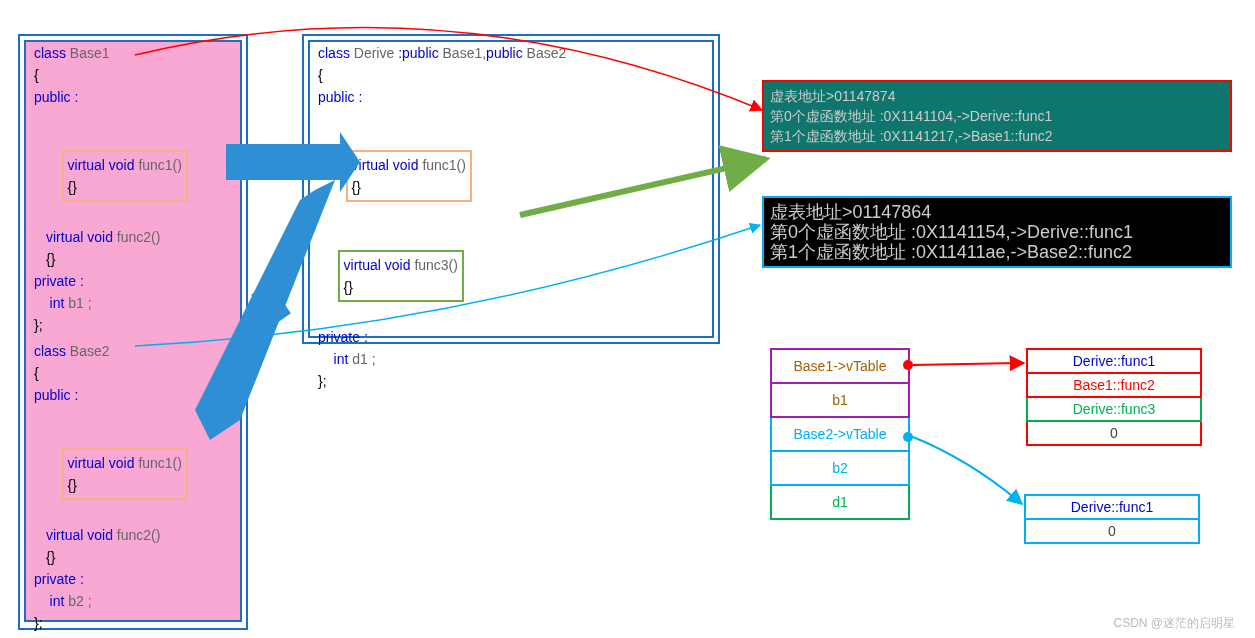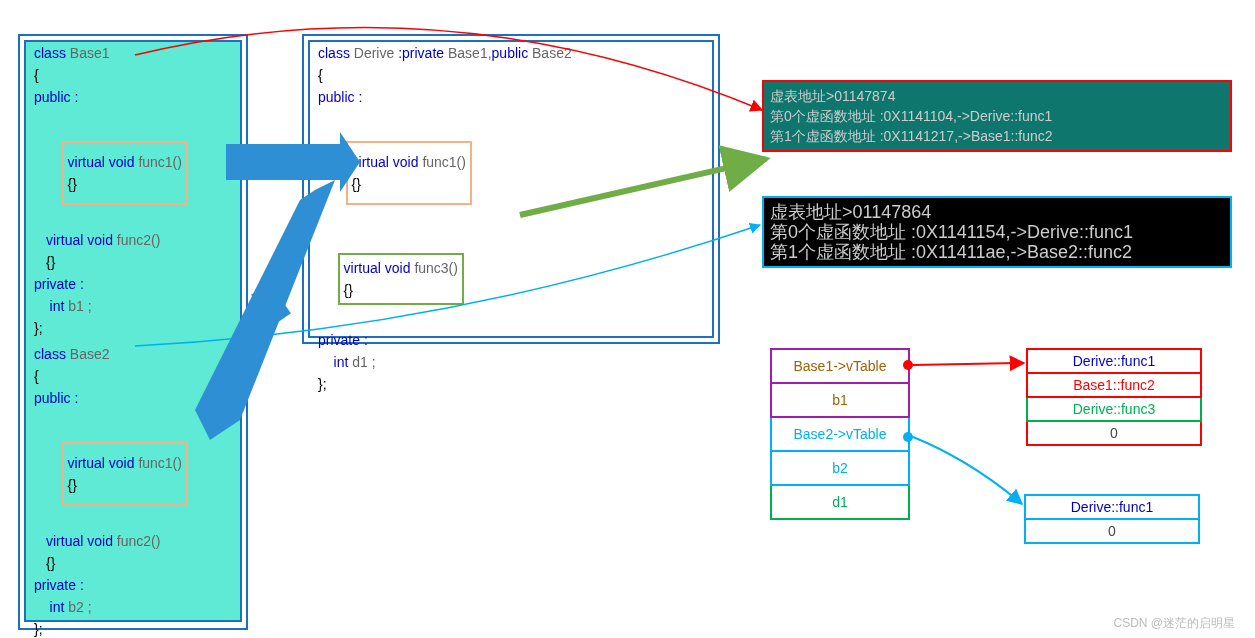--- a/index.html
+++ b/index.html
@@ -2,26 +2,26 @@
 <html><head>
 <meta charset="utf-8">
 <style>
 *{box-sizing:border-box;margin:0;padding:0;font-family:"Microsoft YaHei",Arial,sans-serif}
 body{background:#fff;width:1255px;height:638px;position:relative}
 .kw{color:#0000cc}
 .name{color:#666}
 .line{white-space:pre;font-size:14px;line-height:22px;padding-left:8px}
 
 .base-outer{position:absolute;left:18px;top:34px;width:230px;height:596px;border:2px solid #1e6fbf}
-.base-inner{position:absolute;left:24px;top:40px;width:218px;height:582px;border:2px solid #1e6fbf;background:#5eead4}
+.base-inner{position:absolute;left:24px;top:40px;width:218px;height:582px;border:2px solid #1e6fbf;background:#f9a8d4}
 
 .derive-outer{position:absolute;left:302px;top:34px;width:418px;height:310px;border:2px solid #1e6fbf}
 .derive-inner{position:absolute;left:308px;top:40px;width:406px;height:298px;border:2px solid #1e6fbf;background:#fff}
 
-.hl-box{border:2px solid #f4b183;padding:8px 4px;display:inline-block;margin:11px 0 2px 0}
+.hl-box{border:2px solid #f4b183;padding:2px 4px;display:inline-block;margin:20px 0 2px 0}
 .hl-green{border:2px solid #70ad47;padding:2px 4px;display:inline-block;margin:2px 0 2px 0}
 
 .term1{position:absolute;left:762px;top:80px;width:470px;border:2px solid red;background:#0f766e;color:#ccc;font-family:Consolas,monospace;font-size:14px;line-height:20px;padding:4px 6px}
 .term1 .row-green{border:1px solid #70ad47;color:#ccc;padding:0 2px}
 .term2{position:absolute;left:762px;top:196px;width:470px;border:2px solid #00b0f0;background:#000;color:#ccc;font-family:Consolas,monospace;font-size:18px;line-height:20px;padding:4px 6px}
 
 .mem-tbl{position:absolute;left:770px;top:348px;border-collapse:collapse;font-family:Consolas,monospace;font-size:14px}
 .mem-tbl td{width:138px;height:34px;text-align:center}
 .c-red{border:2px solid #a21caf;color:#a16207}
 .c-blue{border:2px solid #00b0f0;color:#00b0f0}
@@ -70,21 +70,21 @@
   </div>
   <div class="line" style="padding-left:20px"><span class="kw">virtual void </span><span class="name">func2()</span></div>
   <div class="line" style="padding-left:20px">{}</div>
   <div class="line kw">private :</div>
   <div class="line"><span class="kw">    int</span><span class="name"> b2 ;</span></div>
   <div class="line">};</div>
 </div>
 
 <div class="derive-outer"></div>
 <div class="derive-inner">
-  <div class="line"><span class="kw">class </span><span class="name">Derive </span><span class="kw">:private </span><span class="name">Base1,</span><span class="kw">public </span><span class="name">Base2</span></div>
+  <div class="line"><span class="kw">class </span><span class="name">Derive </span><span class="kw">:public </span><span class="name">Base1,</span><span class="kw">public </span><span class="name">Base2</span></div>
   <div class="line">{</div>
   <div class="line kw">public :</div>
   <div class="line" style="padding-left:20px">
     <span class="hl-box"><span class="kw">virtual void </span><span class="name">func1()</span><br><span>{}</span></span>
   </div>
   <div class="line" style="padding-left:12px">
     <span class="hl-green"><span class="kw">virtual void </span><span class="name">func3()</span><br><span>{}</span></span>
   </div>
   <div class="line kw">private :</div>
   <div class="line"><span class="kw">    int</span><span class="name"> d1 ;</span></div>

